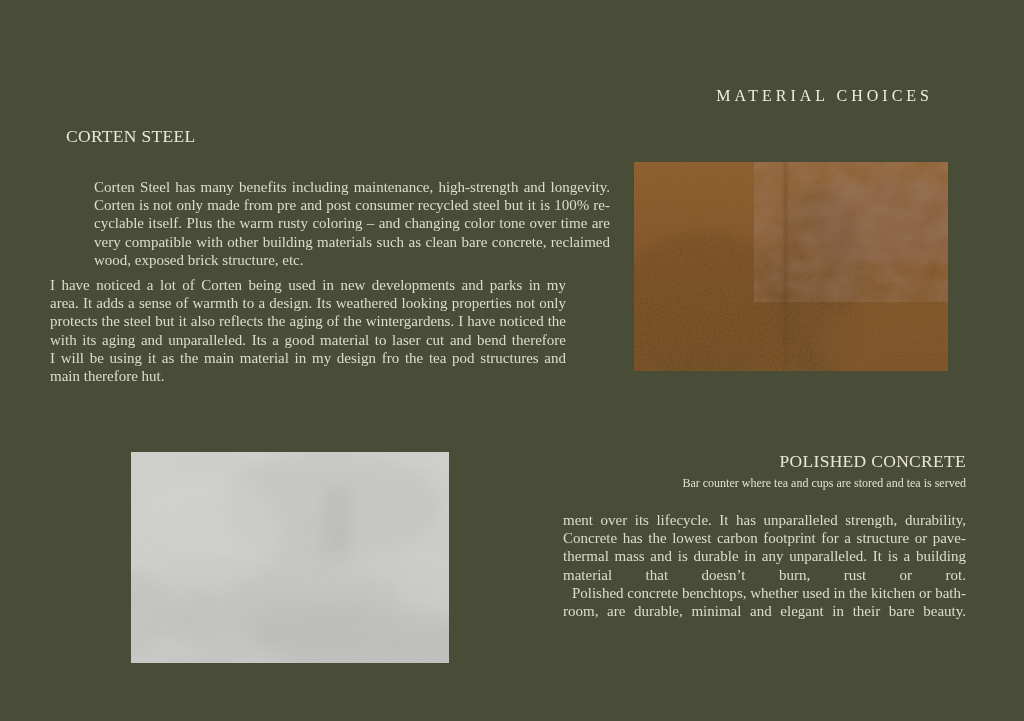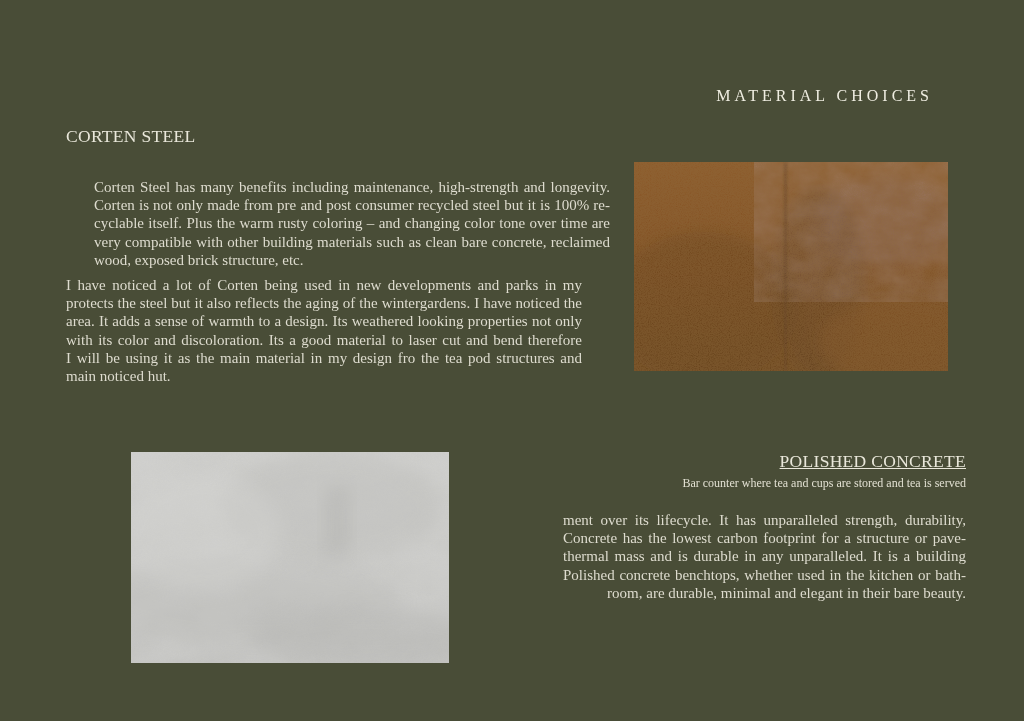--- a/index.html
+++ b/index.html
@@ -26,34 +26,34 @@
 
   .section-heading {
     margin: 0;
     font-weight: 400;
     font-size: 17.5px; line-height: 22px;
     letter-spacing: 0.3px;
     color: #e9e7da;
     white-space: nowrap;
   }
   .corten-heading { position: absolute; left: 66px; top: 125px; }
-  .concrete-heading { position: absolute; right: 58px; top: 450px; text-align: right; text-decoration: underline; }
+  .concrete-heading { position: absolute; right: 58px; top: 450px; text-align: right; }
 
   .concrete-subheading {
     position: absolute; right: 58px; top: 474px;
     font-size: 12px; line-height: 18px;
     text-align: right; white-space: nowrap;
     color: #e2e0d2;
   }
 
   .para { position: absolute; font-size: 15px; line-height: 18.2px; }
   .para .line { text-align: justify; text-align-last: justify; }
 
   .corten-para-1 { left: 66px; top: 178px; width: 516px; margin-left: 28px; }
-  .corten-para-2 { left: 66px; top: 276px; width: 516px; }
+  .corten-para-2 { left: 50px; top: 276px; width: 516px; }
   .corten-para-1 .line:last-child,
   .corten-para-2 .line:last-child { text-align-last: left; }
 
   .concrete-para { right: 58px; top: 511px; width: 403px; }
   .concrete-para .line:nth-child(5),
   .concrete-para .line:nth-child(7) { text-align: right; text-align-last: right; }
 
   .photo { position: absolute; overflow: hidden; }
   .photo svg { display: block; }
   .corten-photo { left: 634px; top: 162px; width: 314px; height: 209px; }
@@ -70,25 +70,25 @@
     <h2 class="section-heading corten-heading">CORTEN STEEL</h2>
     <div class="para corten-para-1">
         <div class="line">Corten Steel has many benefits including maintenance, high-strength and longevity.</div>
         <div class="line">Corten is not only made from pre and post consumer recycled steel but it is 100% re-</div>
         <div class="line">cyclable itself. Plus the warm rusty coloring – and changing color tone over time are</div>
         <div class="line">very compatible with other building materials such as clean bare concrete, reclaimed</div>
         <div class="line">wood, exposed brick structure, etc.</div>
       </div>
     <div class="para corten-para-2">
         <div class="line">I have noticed a lot of Corten being used in new developments and parks in my</div>
+        <div class="line">area. It adds a sense of warmth to a design. Its weathered looking properties not only</div>
         <div class="line">protects the steel but it also reflects the aging of the wintergardens. I have noticed the</div>
-        <div class="line">area. It adds a sense of warmth to a design. Its weathered looking properties not only</div>
-        <div class="line">with its color and discoloration. Its a good material to laser cut and bend therefore</div>
+        <div class="line">with its aging and unparalleled. Its a good material to laser cut and bend therefore</div>
         <div class="line">I will be using it as the main material in my design fro the tea pod structures and</div>
-        <div class="line">main noticed hut.</div>
+        <div class="line">main therefore hut.</div>
       </div>
 
     <div class="photo corten-photo">
       <svg width="314" height="209" viewBox="0 0 314 209" preserveAspectRatio="none">
         <defs>
           <linearGradient id="rustBase" x1="0" y1="0" x2="0" y2="1">
             <stop offset="0" stop-color="#8c5523"></stop>
             <stop offset="0.5" stop-color="#7a4518"></stop>
             <stop offset="1" stop-color="#613c16"></stop>
           </linearGradient>
@@ -119,20 +119,21 @@
     </div>
   </section>
 
   <section>
     <h2 class="section-heading concrete-heading">POLISHED CONCRETE</h2>
     <div class="concrete-subheading">Bar counter where tea and cups are stored and tea is served</div>
     <div class="para concrete-para">
         <div class="line">ment over its lifecycle. It has unparalleled strength, durability,</div>
         <div class="line">Concrete has the lowest carbon footprint for a structure or pave-</div>
         <div class="line">thermal mass and is durable in any unparalleled. It is a building</div>
+        <div class="line">material that doesn’t burn, rust or rot.</div>
         <div class="line">Polished concrete benchtops, whether used in the kitchen or bath-</div>
         <div class="line">room, are durable, minimal and elegant in their bare beauty.</div>
       </div>
 
     <div class="photo concrete-photo">
       <svg width="318" height="211" viewBox="0 0 318 211" preserveAspectRatio="none">
         <defs>
           <linearGradient id="concBase" x1="0" y1="0" x2="0" y2="1">
             <stop offset="0" stop-color="#cdcdca"></stop>
             <stop offset="0.6" stop-color="#c9c9c6"></stop>

